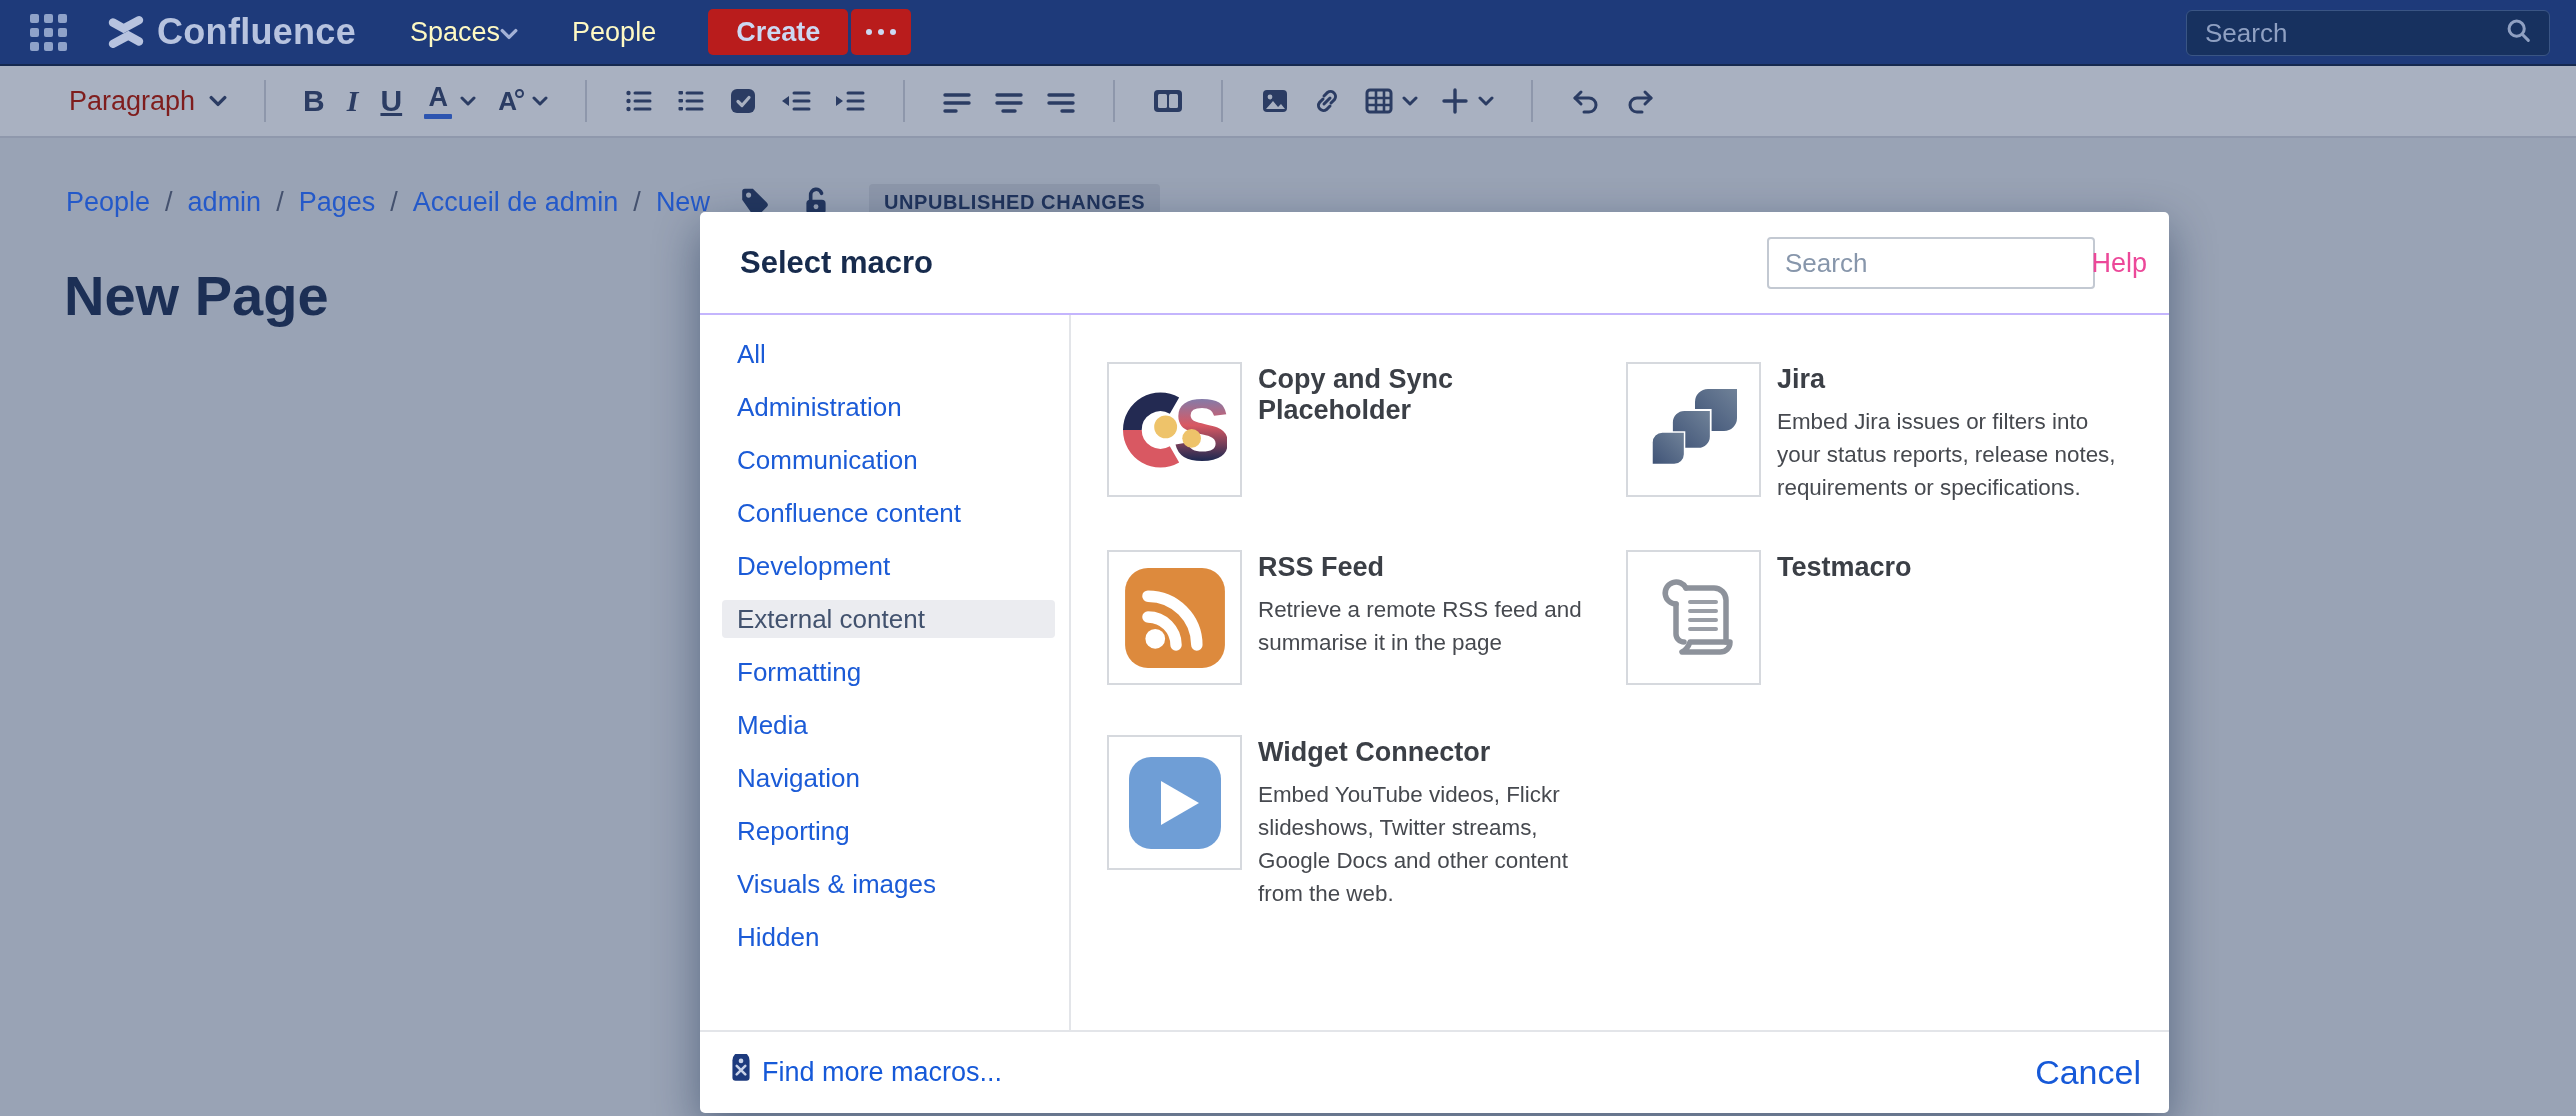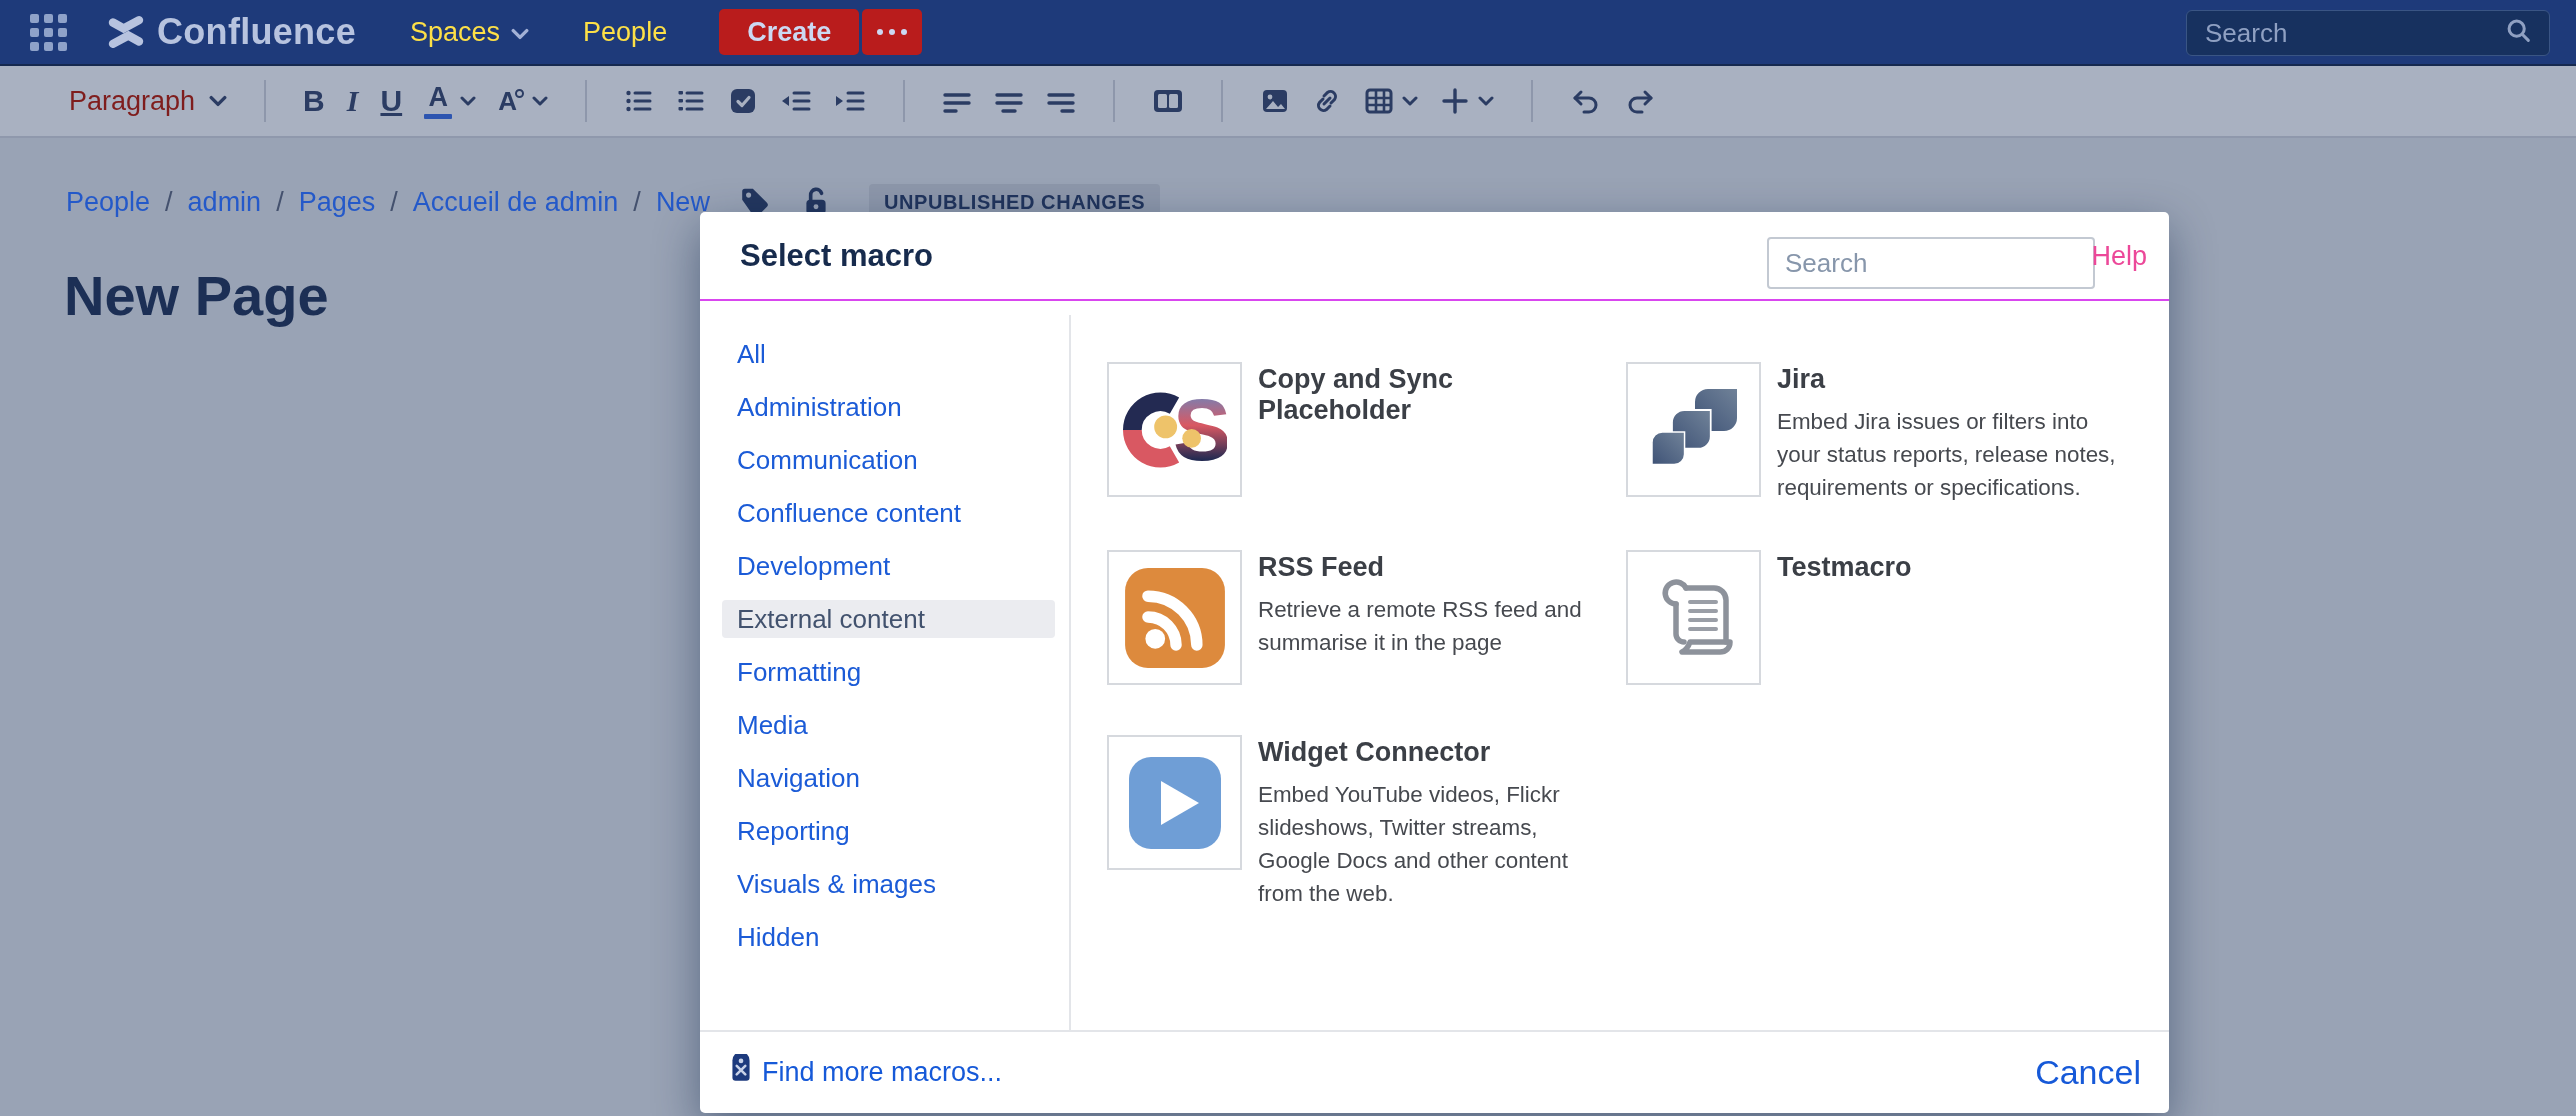--- a/index.html
+++ b/index.html
@@ -14,21 +14,21 @@
   .navbar {
     position:absolute; left:0; top:0; width:2576px; height:66px;
     background:#1e3a7a; border-bottom:2px solid #16294f;
     display:flex; align-items:center;
   }
   .grid9 { margin-left:30px; display:grid; grid-template-columns:repeat(3,9px); grid-gap:5px; }
   .grid9 i { width:9px; height:9px; border-radius:2px; background:#8fa2c9; display:block; }
   .brand { display:flex; align-items:center; margin-left:40px; }
   .brand svg { display:block; }
   .brand-text { margin-left:12px; font-size:36px; font-weight:700; color:#b7c3df; letter-spacing:0.3px; }
-  .nav-item { display:flex; align-items:center; gap:11px; margin-left:54px; font-size:27px; color:#fde047; cursor:default; }
+  .nav-item { display:flex; align-items:center; margin-left:54px; font-size:27px; color:#fef9c3; cursor:default; }
   .btn-blue {
     height:46px; border-radius:5px; background:#b91c1c; color:#ccd8f2;
     display:flex; align-items:center; justify-content:center;
   }
   .create-btn { margin-left:52px; padding:0 28px; font-size:27px; font-weight:700; }
   .more-btn { margin-left:3px; width:60px; gap:6px; }
   .more-btn i { width:6px; height:6px; border-radius:50%; background:#ccd8f2; display:block; }
   .nav-search {
     position:absolute; right:26px; top:10px; width:364px; height:46px;
     background:#17315f; border:1px solid #3a5584; border-radius:6px;
@@ -75,21 +75,21 @@
     position:absolute; left:64px; top:225px;
     font-size:56px; font-weight:700; color:#1c2f55;
   }
 
   
   .dialog {
     position:absolute; left:700px; top:212px; width:1469px; height:901px;
     background:#ffffff; border-radius:5px;
     box-shadow:0 16px 46px rgba(9,30,66,0.45);
   }
-  .dlg-header { position:relative; height:89px; border-bottom:2px solid #d946ef; }
+  .dlg-header { position:relative; height:103px; border-bottom:2px solid #c4b5fd; }
   .dlg-title {
     position:absolute; left:40px; top:50%; transform:translateY(-50%);
     font-size:31px; font-weight:700; color:#172b4d;
   }
   .dlg-search {
     position:absolute; left:1067px; top:25px; width:328px; height:52px;
     border:2px solid #c3c9d2; border-radius:4px; padding:0 16px;
     font-size:26px; color:#344563; font-family:inherit; outline:none;
   }
   .dlg-search::placeholder { color:#8796ab; }

